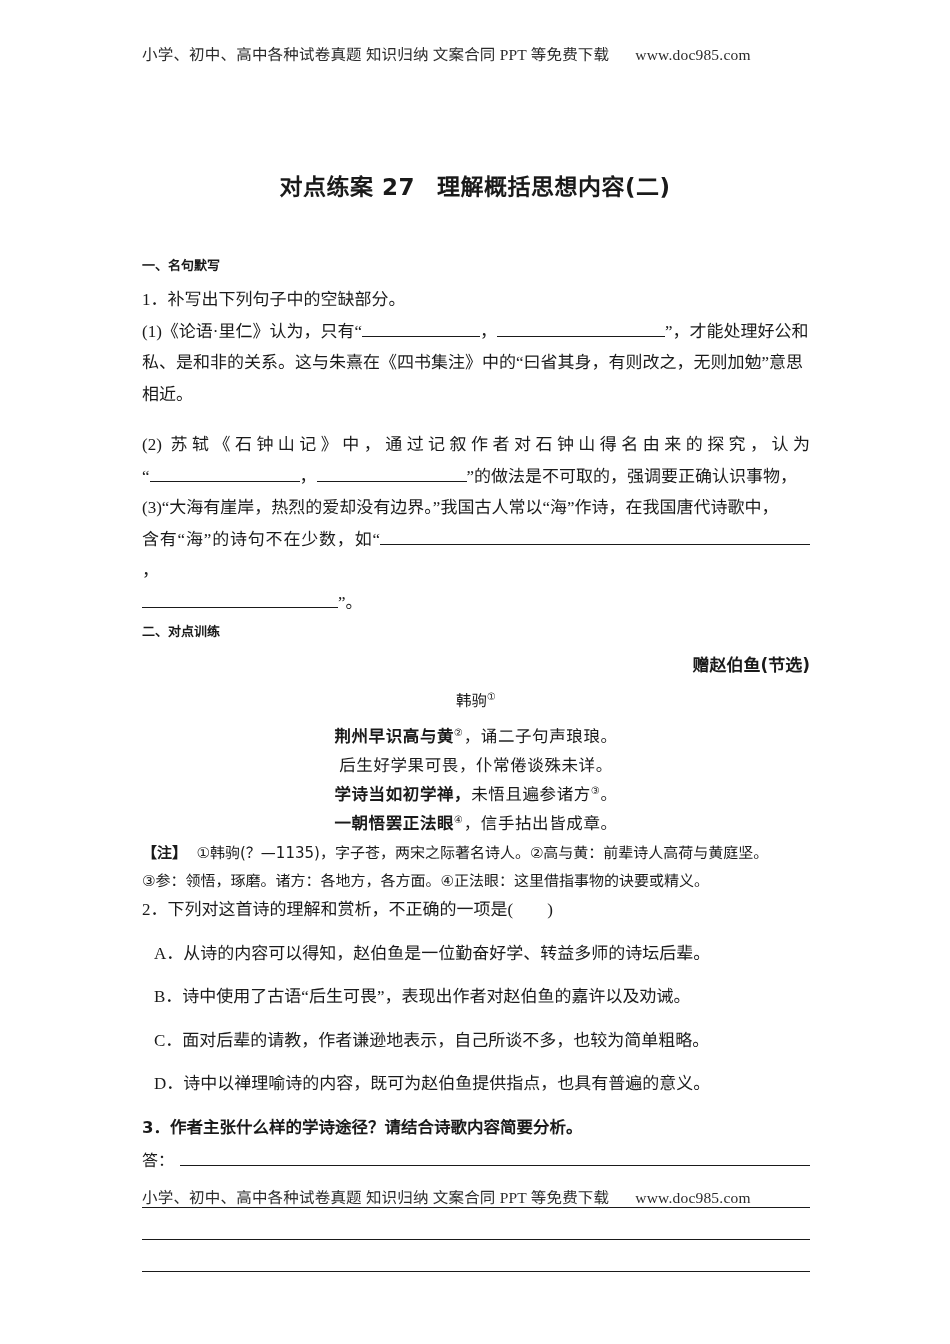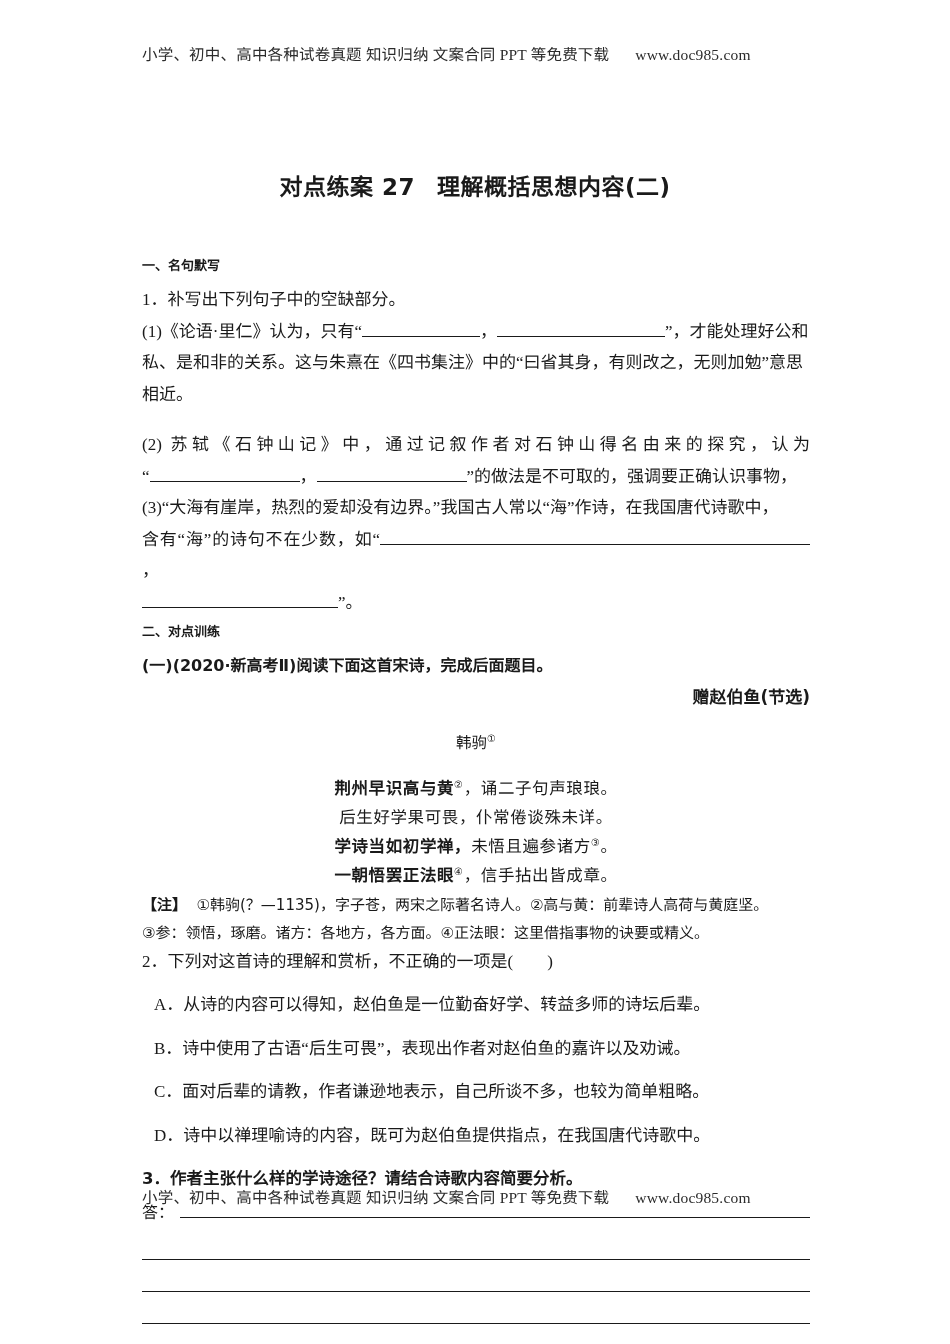--- a/index.html
+++ b/index.html
@@ -100,21 +100,21 @@
     font-size: 17px;
     font-weight: bold;
     font-family: "DejaVu Sans", "Liberation Sans", sans-serif;
     line-height: 31px;
     margin: 0;
   }
   .poem-author {
     text-align: center;
     font-size: 15.5px;
     line-height: 29px;
-    margin: 16px;
+    margin: 6px;
     font-family: "DejaVu Sans", "Liberation Sans", sans-serif;
   }
   .poem-line {
     text-align: center;
     font-size: 16.5px;
     line-height: 29px;
     margin: 0;
     font-family: "DejaVu Sans", "Liberation Sans", sans-serif;
     letter-spacing: .6px;
   }
@@ -202,41 +202,40 @@
     <p class="para">相近。</p>
 
     <p class="para spread">(2) 苏轼《石钟山记》中，通过记叙作者对石钟山得名由来的探究，认为</p>
     <p class="para"><span>“</span><span class="blank b-md"></span><span>，</span><span class="blank b-md"></span><span>”的做法是不可取的，强调要正确认识事物，</span></p>
 
     <p class="para">(3)“大海有崖岸，热烈的爱却没有边界。”我国古人常以“海”作诗，在我国唐代诗歌中，</p>
     <p class="para"><span>含有“海”的诗句不在少数，如“</span><span class="blank b-xl"></span><span>，</span></p>
     <p class="para"><span class="blank b-xxl"></span><span>”。</span></p>
 
     <p class="sec-head">二、对点训练</p>
-    <p class="para sans bold">(一)(2020·新高考Ⅱ)阅读下面这首宋诗，完成后面题目。</p>
 
     <p class="poem-title">赠赵伯鱼(节选)</p>
     <p class="poem-author"><span>韩驹</span><sup>①</sup></p>
 
     <p class="poem-line"><span class="em">荆州早识高与黄</span><sup>②</sup><span>，诵二子句声琅琅。</span></p>
 
     <p class="poem-line"><span>后生好学果可畏，</span><span>仆常倦谈殊未详。</span></p>
 
     <p class="poem-line"><span class="em">学诗当如初学禅，</span><span>未悟且遍参诸方</span><sup>③</sup><span>。</span></p>
 
     <p class="poem-line"><span class="em">一朝悟罢正法眼</span><sup>④</sup><span>，信手拈出皆成章。</span></p>
 
     <p class="notes"><span class="lbl">【注】</span>&nbsp;&nbsp;<span>①韩驹(？—1135)，字子苍，两宋之际著名诗人。②高与黄：前辈诗人高荷与黄庭坚。</span></p>
     <p class="notes">③参：领悟，琢磨。诸方：各地方，各方面。④正法眼：这里借指事物的诀要或精义。</p>
 
     <p class="q"><span>2．下列对这首诗的理解和赏析，不正确的一项是(</span><span class="paren"></span><span>)</span></p>
     <p class="opt">A．从诗的内容可以得知，赵伯鱼是一位勤奋好学、转益多师的诗坛后辈。</p>
     <p class="opt">B．诗中使用了古语“后生可畏”，表现出作者对赵伯鱼的嘉许以及劝诫。</p>
     <p class="opt">C．面对后辈的请教，作者谦逊地表示，自己所谈不多，也较为简单粗略。</p>
-    <p class="opt">D．诗中以禅理喻诗的内容，既可为赵伯鱼提供指点，在我国唐代诗歌中。</p>
+    <p class="opt">D．诗中以禅理喻诗的内容，既可为赵伯鱼提供指点，也具有普遍的意义。</p>
 
     <p class="q bold-q">3．作者主张什么样的学诗途径？请结合诗歌内容简要分析。</p>
     <div class="ans-head">
       <span class="lbl">答：</span>
       <span class="rule"></span>
     </div>
     <div class="ans-rule"></div>
     <div class="ans-rule"></div>
     <div class="ans-rule"></div>
 

